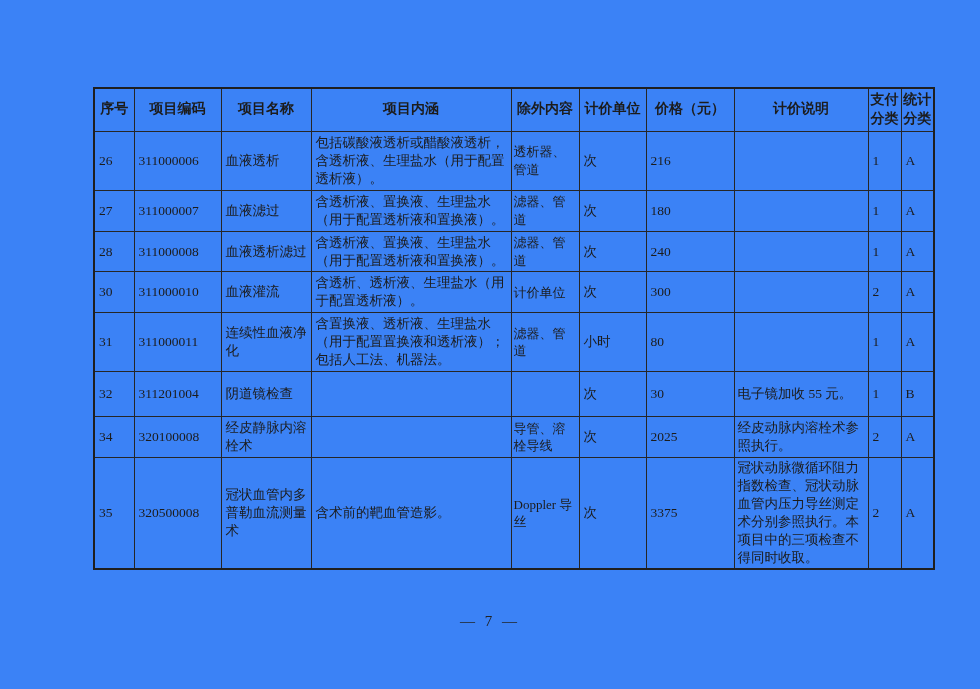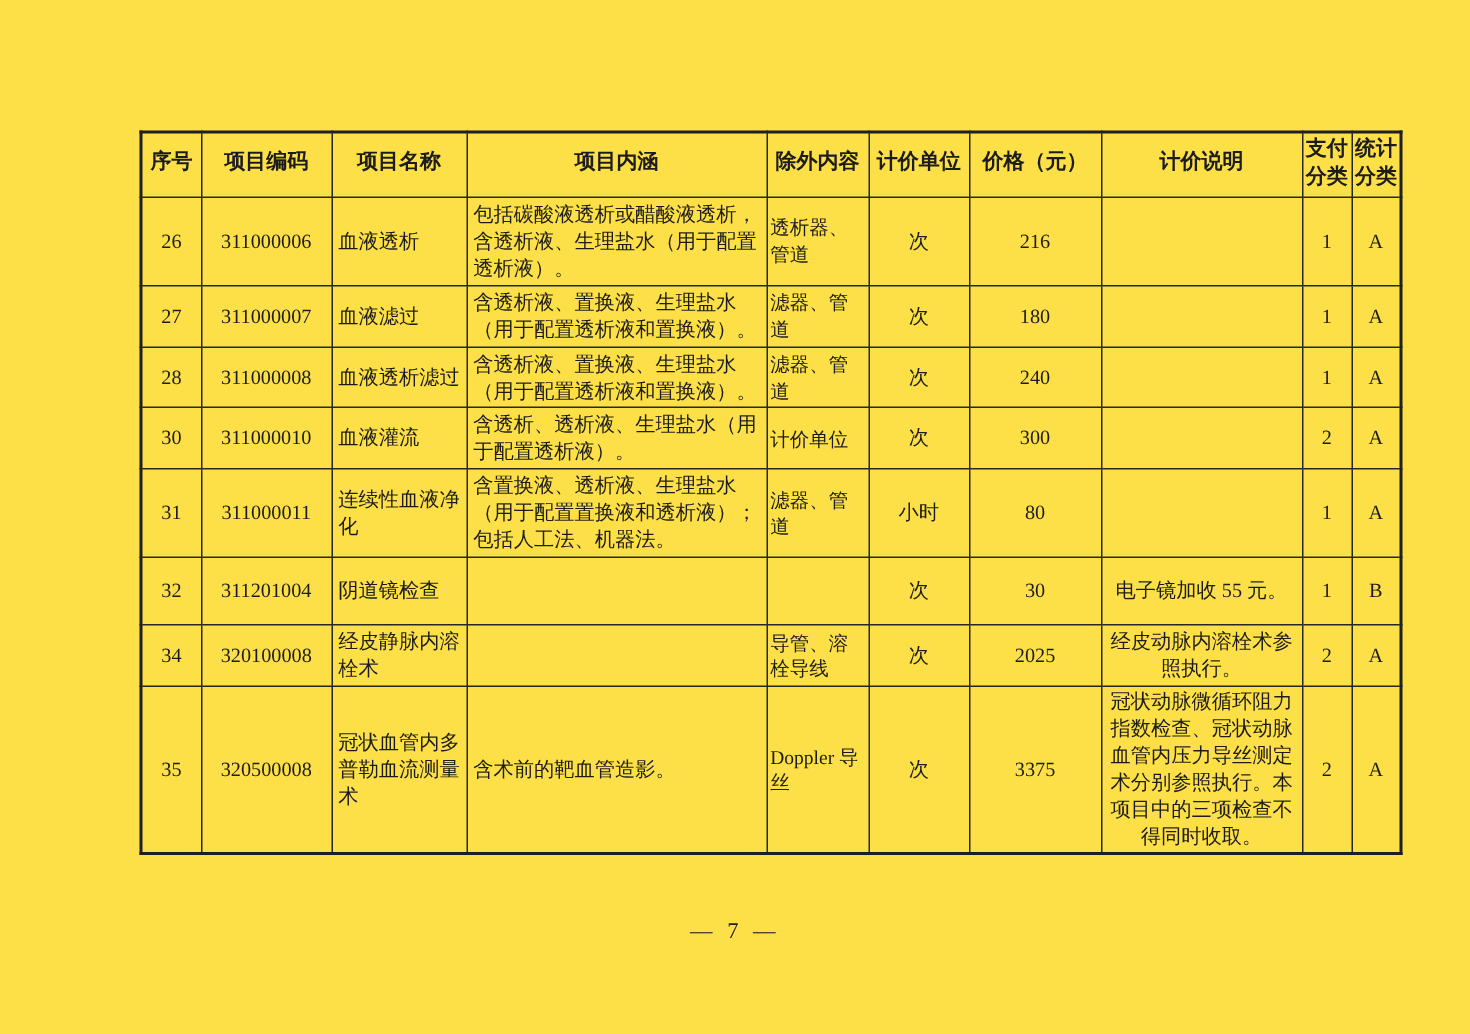--- a/index.html
+++ b/index.html
@@ -4,21 +4,21 @@
 <style>
   html, body {
     margin: 0;
     padding: 0;
     background: #ffffff;
   }
   .page {
     position: relative;
     width: 980px;
     height: 689px;
-    background: #fde047;
+    background: #3b82f6;
     font-family: "Liberation Serif", "DejaVu Serif", serif;
     color: #1c1c1c;
     overflow: hidden;
   }
   table.price-table {
     position: absolute;
     left: 93px;
     top: 87px;
     width: 840px;
     border-collapse: collapse;
@@ -42,22 +42,22 @@
   }
   thead tr { height: 40px; }
   tbody td {
     font-size: 13.5px;
     line-height: 1.33;
     padding: 2px 4px;
     vertical-align: middle;
   }
   
   tbody td:nth-child(5) { padding: 1px 2px; font-size: 13px; }   
-  tbody td:nth-child(8) { padding: 1px 3px; text-align: center; }                    
-  .ctr { text-align: center; }
+  tbody td:nth-child(8) { padding: 1px 3px; }                    
+  .ctr { }
   .lft { text-align: left; }
   
   tbody tr:nth-child(1)  { height: 46px; }
   tbody tr:nth-child(2)  { height: 39px; }
   tbody tr:nth-child(3)  { height: 39px; }
   tbody tr:nth-child(4)  { height: 32px; }
   tbody tr:nth-child(5)  { height: 37px; }
   tbody tr:nth-child(6)  { height: 45px; }
   tbody tr:nth-child(7)  { height: 35px; }
   tbody tr:nth-child(8)  { height: 32px; }

